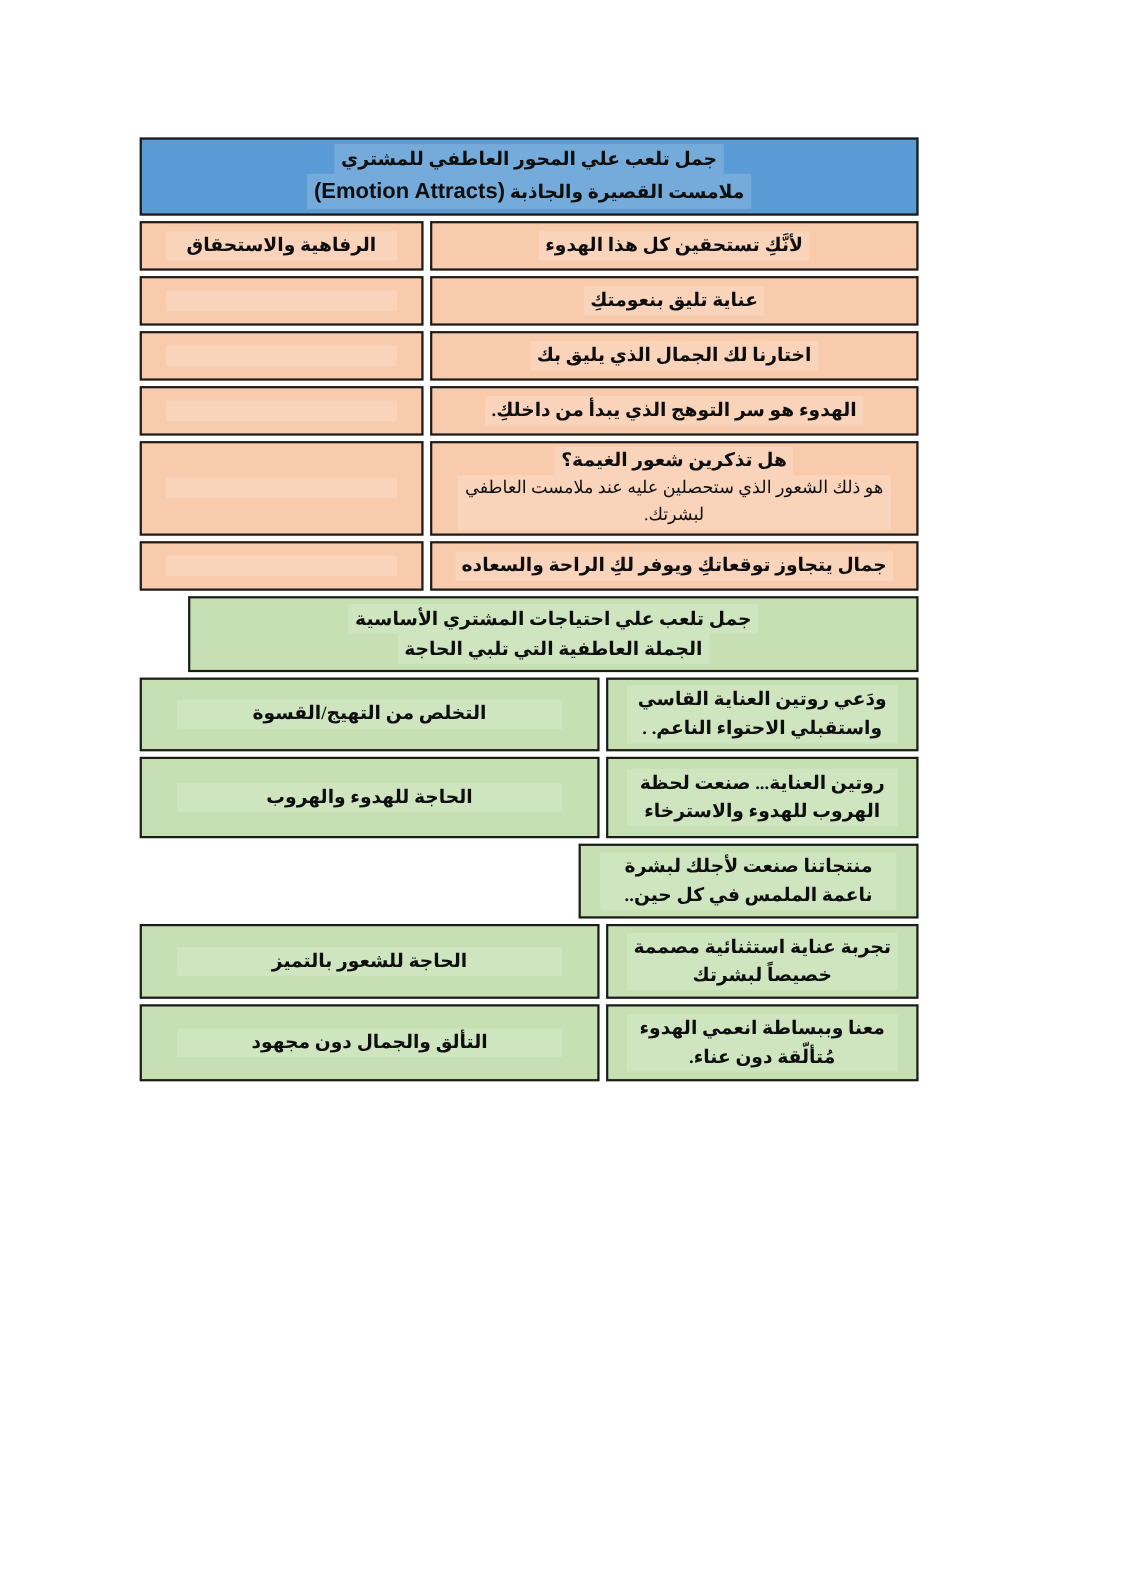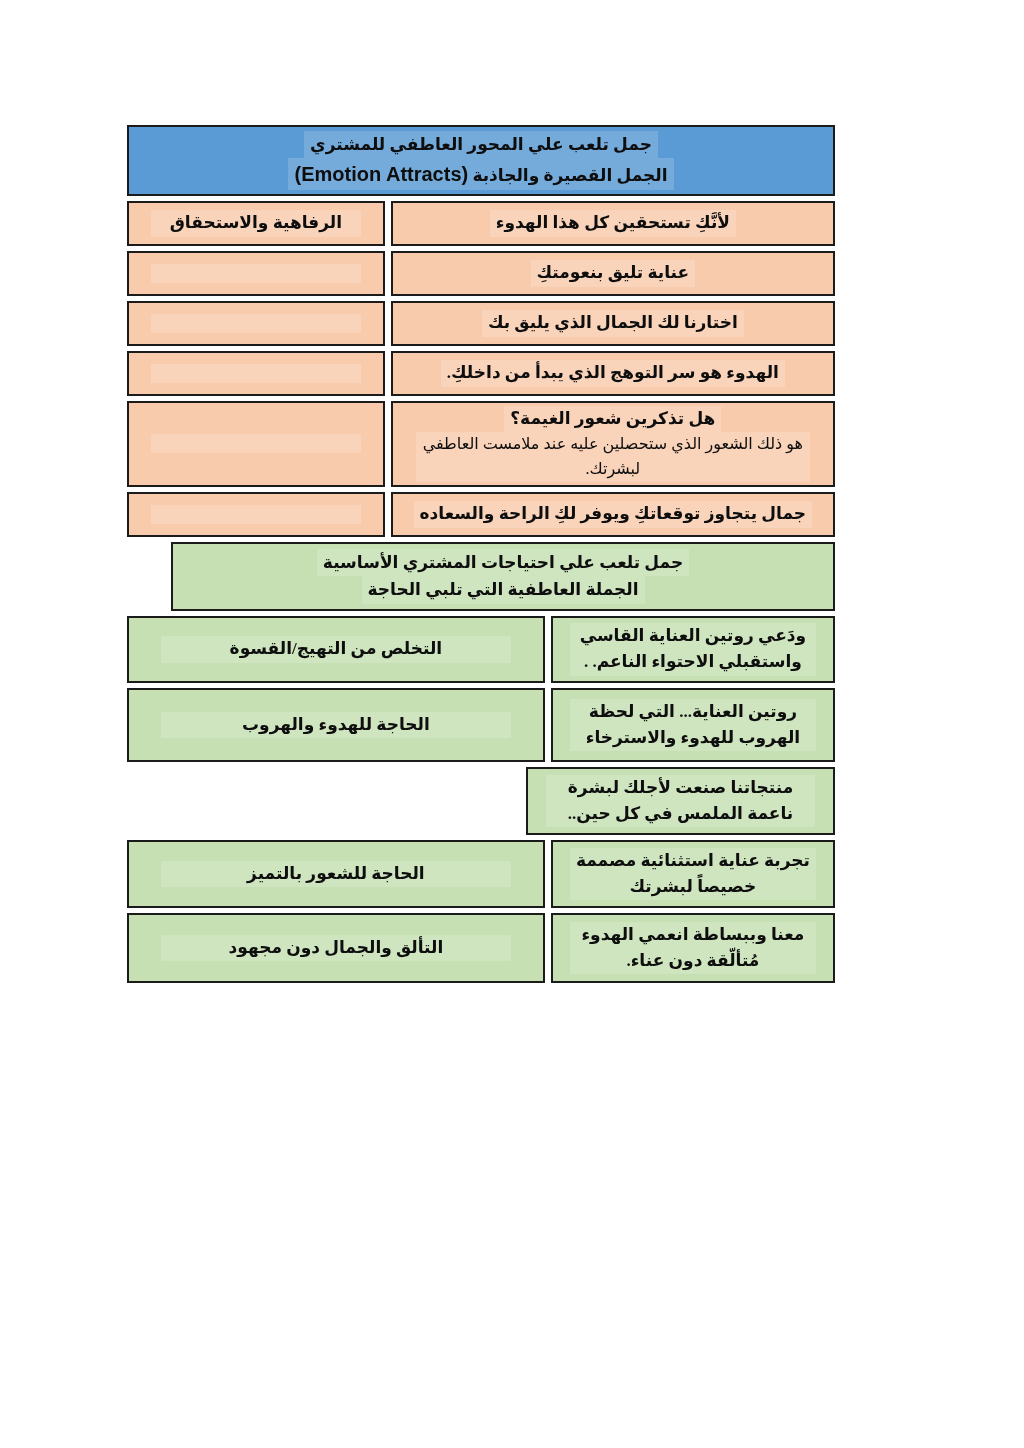--- a/index.html
+++ b/index.html
@@ -71,21 +71,21 @@
     unicode-bidi:embed;
   }
 </style>
 </head>
 <body>
 
 <div class="doc">
 
   <div class="banner blue">
     <div><span class="hl">جمل تلعب علي المحور العاطفي للمشتري</span></div>
-    <div><span class="hl"><span>الجمل القصيرة والجاذبة</span> <span class="latin">(Emotion Attracts)</span></span></div>
+    <div><span class="hl"><span>ملامست القصيرة والجاذبة</span> <span class="latin">(Emotion Attracts)</span></span></div>
   </div>
 
   <div class="orange-grid">
 
     <div class="row">
       <div class="cell peach o-phrase">
           <span class="hl">لأنَّكِ تستحقين كل هذا الهدوء</span>
         </div>
       <div class="cell peach o-category">
           <span class="hl strip">الرفاهية والاستحقاق</span>
@@ -151,21 +151,21 @@
       <div class="cell green g-phrase">
           <span class="hl wide">ودَعي روتين العناية القاسي واستقبلي الاحتواء الناعم. .</span>
         </div>
       <div class="cell green g-need">
           <span class="hl strip">التخلص من التهيج/القسوة</span>
         </div>
     </div>
 
     <div class="row">
       <div class="cell green g-phrase">
-          <span class="hl wide">روتين العناية... التي لحظة الهروب للهدوء والاسترخاء</span>
+          <span class="hl wide">روتين العناية... صنعت لحظة الهروب للهدوء والاسترخاء</span>
         </div>
       <div class="cell green g-need">
           <span class="hl strip">الحاجة للهدوء والهروب</span>
         </div>
     </div>
 
     <div class="row">
       <div class="cell green g-phrase">
           <span class="hl wide">منتجاتنا صنعت لأجلك  لبشرة ناعمة الملمس في كل حين..</span>
         </div>

